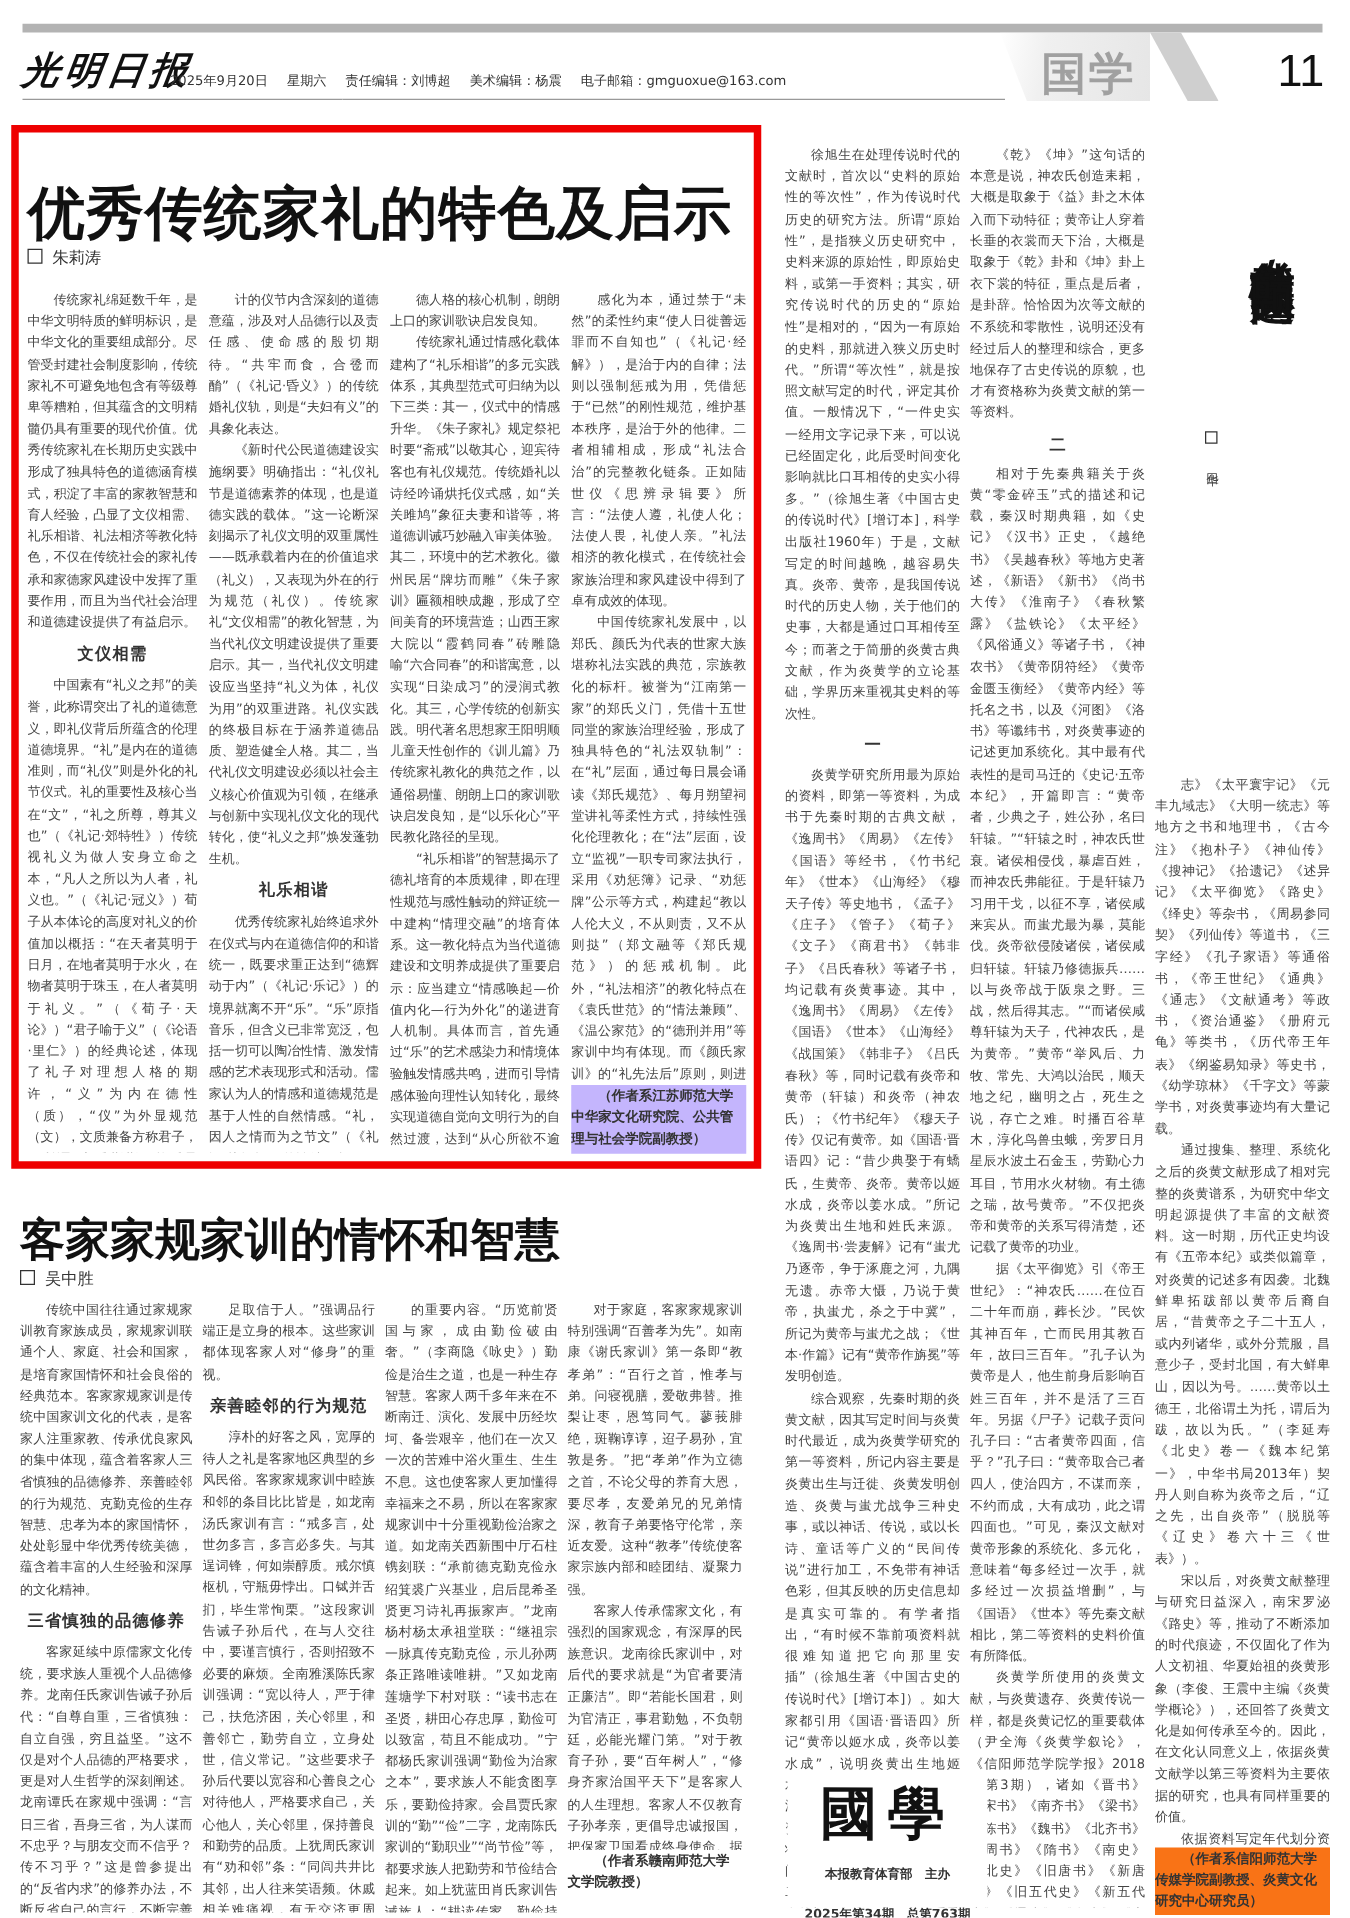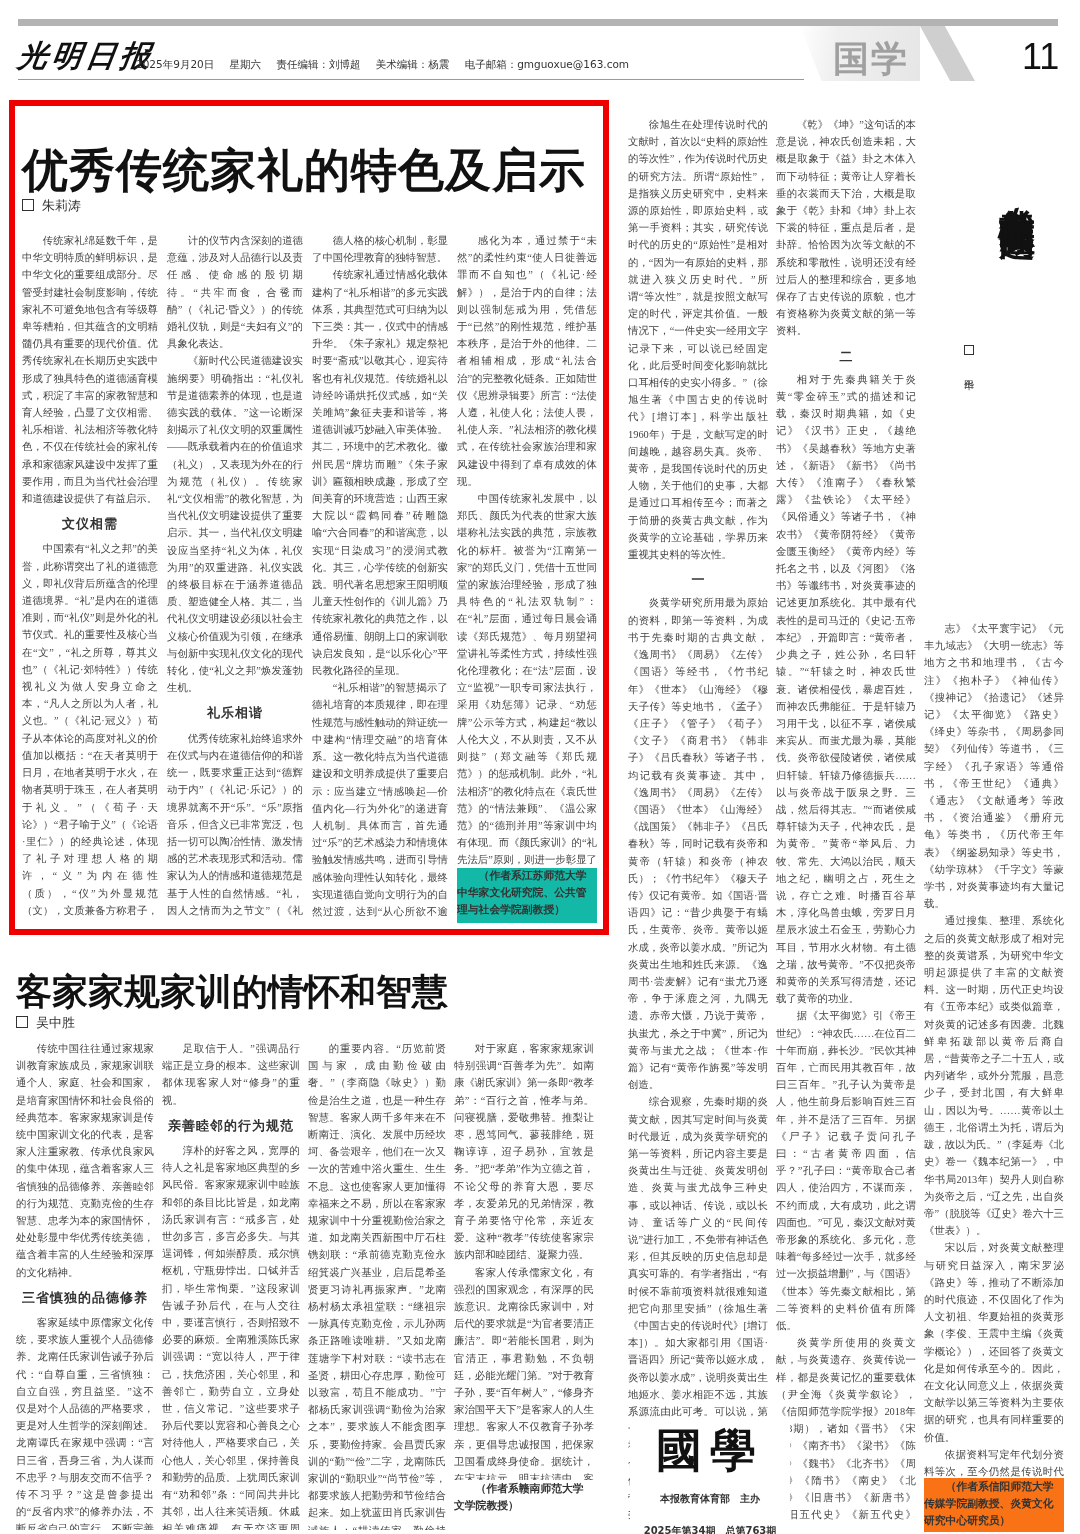--- a/index.html
+++ b/index.html
@@ -16,21 +16,21 @@
   .hrule2 { position: absolute; left: 274px; top: 79px; width: 530px; height: 1px; background: #999; }
   .section-tab { position: absolute; left: 800px; top: 26px; width: 280px; height: 55px; }
   .section-tab .band1 { position: absolute; left: 0; top: 0; width: 120px; height: 55px; background: linear-gradient(100deg, #fff 0%, #f0f0f0 30%, #e6e6e6 100%); clip-path: polygon(0 0, 100% 0, 100% 100%, 18% 100%); }
   .section-tab .band2 { position: absolute; left: 120px; top: 0; width: 55px; height: 55px; background: #cfcfcf; clip-path: polygon(0 0, 45% 0, 100% 100%, 55% 100%); }
   .section-name { position: absolute; left: 833px; top: 35px; font-family: "DejaVu Serif", serif; font-weight: bold; font-size: 36px; color: #a0a0a0; letter-spacing: 2px; }
   .page-num { position: absolute; left: 1022px; top: 36px; font-family: "Liberation Sans", sans-serif; font-size: 36px; color: #111; }
 
   
   .red-frame { position: absolute; left: 9px; top: 100px; width: 600px; height: 835px; border: 6px solid #ee0000; }
   .col-text { font-family: "DejaVu Sans", sans-serif; font-size: 10.4px; line-height: 17.2px; color: #444; text-align: justify; text-indent: 2em; }
-  .col-text p { margin-bottom: 0; font-family: Liberation Serif, serif; }
+  .col-text p { margin-bottom: 0; }
   .col { position: absolute; overflow: hidden; }
 
   .title-big { position: absolute; font-family: "DejaVu Serif", serif; font-weight: bold; color: #111; white-space: nowrap; }
   .byline { position: absolute; font-family: Liberation Serif, serif; font-size: 13px; color: #333; }
   .byline .box { display: inline-block; width: 12px; height: 12px; border: 1px solid #333; margin-right: 8px; vertical-align: -1px; }
 
   .subhead { text-align: center; font-family: "DejaVu Sans", sans-serif; font-weight: bold; font-size: 13px; color: #333; text-indent: 0; margin: 8px 0 8px; letter-spacing: 1px; }
   .author-note { font-family: "DejaVu Sans", sans-serif; font-weight: bold; font-size: 10.8px; color: #333; text-indent: 2em; line-height: 17px; }
   .num-head { text-align: center; font-size: 13px; font-weight: bold; text-indent: 0; margin: 8px 0 6px; color:#333; }
 
@@ -80,31 +80,31 @@
   <p>中国素有“礼义之邦”的美誉，此称谓突出了礼的道德意义，即礼仪背后所蕴含的伦理道德境界。“礼”是内在的道德准则，而“礼仪”则是外化的礼节仪式。礼的重要性及核心当在“文”，“礼之所尊，尊其义也”（《礼记·郊特牲》）传统视礼义为做人安身立命之本，“凡人之所以为人者，礼义也。”（《礼记·冠义》）荀子从本体论的高度对礼义的价值加以概括：“在天者莫明于日月，在地者莫明于水火，在物者莫明于珠玉，在人者莫明于礼义。”（《荀子·天论》）“君子喻于义”（《论语·里仁》）的经典论述，体现了礼子对理想人格的期许，“义”为内在德性（质），“仪”为外显规范（文），文质兼备方称君子，正所谓“文质彬彬，然后君子。”（《论语·雍也》）</p>
 
 </div>
 <div class="col col-text" style="left:167px; top:232px; width:136px; height:690px;">
   <p>计的仪节内含深刻的道德意蕴，涉及对人品德行以及责任感、使命感的殷切期待。“共牢而食，合卺而酳”（《礼记·昏义》）的传统婚礼仪轨，则是“夫妇有义”的具象化表达。</p>
   <p>《新时代公民道德建设实施纲要》明确指出：“礼仪礼节是道德素养的体现，也是道德实践的载体。”这一论断深刻揭示了礼仪文明的双重属性——既承载着内在的价值追求（礼义），又表现为外在的行为规范（礼仪）。传统家礼“文仪相需”的教化智慧，为当代礼仪文明建设提供了重要启示。其一，当代礼仪文明建设应当坚持“礼义为体，礼仪为用”的双重进路。礼仪实践的终极目标在于涵养道德品质、塑造健全人格。其二，当代礼仪文明建设必须以社会主义核心价值观为引领，在继承与创新中实现礼仪文化的现代转化，使“礼义之邦”焕发蓬勃生机。</p>
   <div class="subhead">礼乐相谐</div>
   <p>优秀传统家礼始终追求外在仪式与内在道德信仰的和谐统一，既要求重正达到“德辉动于内”（《礼记·乐记》）的境界就离不开“乐”。“乐”原指音乐，但含义已非常宽泛，包括一切可以陶冶性情、激发情感的艺术表现形式和活动。儒家认为人的情感和道德规范是基于人性的自然情感。“礼，因人之情而为之节文”（《礼记·坊记》）的论述，揭示了礼是“情动于中”的自然流露。而“乐”恰是通过对内心情感的触动与激发，使人在内心和谐、心性陶冶的基础上自觉向善，实现“遂行”仪”。“礼乐相须以为用，礼非乐不行，乐非礼不举”（《通志·乐略·乐府总序》），精辟阐述了“乐”和“礼”的独特关系，即通过外在规范与内在感化的有机结合，以“礼”修身，以“乐”治心，构成礼乐相谐的文明教化体系。正如《礼记·乐记》所言：“乐者，天地之和也；礼者，天地之序也。”这种“礼以道行，乐以道和”（《庄子·天下》）的辩证统一，构成了传统家礼培育道</p>
 </div>
 <div class="col col-text" style="left:312px; top:232px; width:136px; height:690px;">
-  <p>德人格的核心机制，彰显了中国伦理教育的独特智慧。</p>
+  <p>德人格的核心机制，朗朗上口的家训歌诀启发良知。</p>
   <p>传统家礼通过情感化载体建构了“礼乐相谐”的多元实践体系，其典型范式可归纳为以下三类：其一，仪式中的情感升华。《朱子家礼》规定祭祀时要“斋戒”以敬其心，迎宾待客也有礼仪规范。传统婚礼以诗经吟诵烘托仪式感，如“关关雎鸠”象征夫妻和谐等，将道德训诫巧妙融入审美体验。其二，环境中的艺术教化。徽州民居“牌坊而雕”《朱子家训》匾额相映成趣，形成了空间美育的环境营造；山西王家大院以“霞鹤同春”砖雕隐喻“六合同春”的和谐寓意，以实现“日染成习”的浸润式教化。其三，心学传统的创新实践。明代著名思想家王阳明顺儿童天性创作的《训儿篇》乃传统家礼教化的典范之作，以通俗易懂、朗朗上口的家训歌诀启发良知，是“以乐化心”平民教化路径的呈现。</p>
   <p>“礼乐相谐”的智慧揭示了德礼培育的本质规律，即在理性规范与感性触动的辩证统一中建构“情理交融”的培育体系。这一教化特点为当代道德建设和文明养成提供了重要启示：应当建立“情感唤起—价值内化—行为外化”的递进育人机制。具体而言，首先通过“乐”的艺术感染力和情境体验触发情感共鸣，进而引导情感体验向理性认知转化，最终实现道德自觉向文明行为的自然过渡，达到“从心所欲不逾矩”（《论语·为政》）的理想境界。</p>
 
 </div>
 <div class="col col-text" style="left:457px; top:232px; width:140px; height:690px;">
   <p>感化为本，通过禁于“未然”的柔性约束“使人日徙善远罪而不自知也”（《礼记·经解》），是治于内的自律；法则以强制惩戒为用，凭借惩于“已然”的刚性规范，维护基本秩序，是治于外的他律。二者相辅相成，形成“礼法合治”的完整教化链条。正如陆世仪《思辨录辑要》所言：“法使人遵，礼使人化；法使人畏，礼使人亲。”礼法相济的教化模式，在传统社会家族治理和家风建设中得到了卓有成效的体现。</p>
   <p>中国传统家礼发展中，以郑氏、颜氏为代表的世家大族堪称礼法实践的典范，宗族教化的标杆。被誉为“江南第一家”的郑氏义门，凭借十五世同堂的家族治理经验，形成了独具特色的“礼法双轨制”：在“礼”层面，通过每日晨会诵读《郑氏规范》、每月朔望祠堂讲礼等柔性方式，持续性强化伦理教化；在“法”层面，设立“监视”一职专司家法执行，采用《劝惩簿》记录、“劝惩牌”公示等方式，构建起“教以人伦大义，不从则责，又不从则挞”（郑文融等《郑氏规范》）的惩戒机制。此外，“礼法相济”的教化特点在《袁氏世范》的“情法兼顾”、《温公家范》的“德刑并用”等家训中均有体现。而《颜氏家训》的“礼先法后”原则，则进一步彰显了儒家“德主刑辅”的治理智慧。</p>
   <p>“礼法相济”深刻体现了优秀传统家礼教化中柔性规范与刚性约束的辩证统一。其一，构建伦理自觉与制度约束的协同机制。通过礼仪教化培育道德自觉，借助法治手段捍卫社会秩序底线。只有实现“以礼养德，以法护德”的良性互动，方能构建有温度的文明社会，具有力度的法治体系。以道德教化和礼制规范为基础，形成“防患于未然一治于事中一行为矫正”的完整防控治理闭环，将社会治理的关口前移。总之，善治既需要法律的刚性约束，更需要文化的柔性涵养，前者决定社会运行的底线，后者提升文明发展的高度。唯有在法治框架下舒张礼治的温情，于礼义熏陶中筑牢法治的根基，方能最终达成“法安天下，德润人心”的善治新局。</p>
 </div>
-<div class="col author-note" style="left:457px; top:868px; width:140px; height:55px; background:#14b8a6;font-family:Liberation Mono, monospace;">（作者系江苏师范大学中华家文化研究院、公共管理与社会学院副教授）</div>
+<div class="col author-note" style="left:457px; top:868px; width:140px; height:55px; background:#c4b5fd;">（作者系江苏师范大学中华家文化研究院、公共管理与社会学院副教授）</div>
 
 <div class="vtitle">
   <span style="display:block; writing-mode: vertical-rl; text-orientation: upright; margin: 0 auto; letter-spacing: 2px;">炎黄文献的等次性问题</span>
 </div>
 <div class="vbyline">
   <span class="box"></span>
   <span style="writing-mode: vertical-rl; text-orientation: upright;">田华</span>
 </div>
 
 <div class="col col-text" style="left:628px; top:116px; width:140px; height:1410px;">

